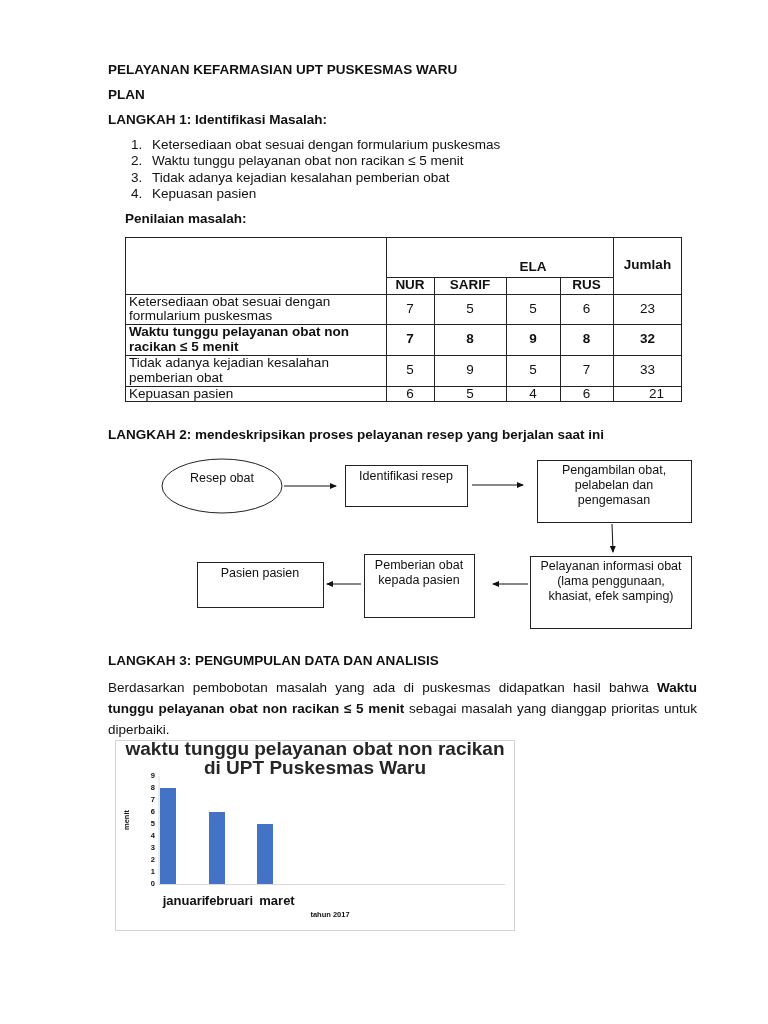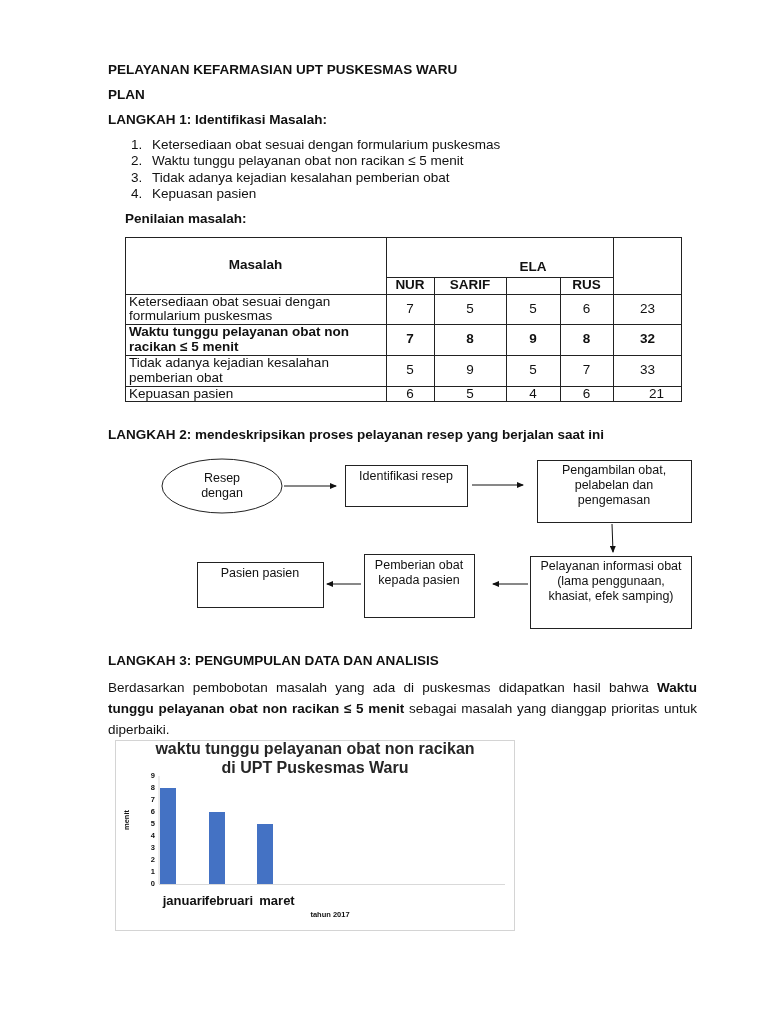--- a/index.html
+++ b/index.html
@@ -21,21 +21,21 @@
   .cell.left { justify-content: flex-start; text-align: left; padding-left: 4px; }
   .cell.bold { font-weight: bold; }
   .tline { position: absolute; background: #222; }
   
   .fc-text { position: absolute; font-size: 12.5px; line-height: 15px; text-align: center; }
   
   .para { position: absolute; left: 108px; top: 677px; width: 589px; font-size: 13.5px; line-height: 21px; text-align: justify; }
   .para .b { font-weight: bold; }
   
   .chart-box { position: absolute; left: 115px; top: 740px; width: 400px; height: 191px; border: 1px solid #d4d4d4; box-sizing: border-box; }
-  .chart-title { position: absolute; left: 115px; width: 400px; text-align: center; font-weight: bold; font-size: 16px; color: #262626; line-height: 19px; }
+  .chart-title { position: absolute; left: 115px; width: 400px; text-align: center; font-weight: bold; font-size: 19px; color: #262626; line-height: 19px; }
   .tick { position: absolute; font-size: 7.5px; font-weight: bold; color: #111; text-align: right; width: 12px; }
   .xcat { position: absolute; font-size: 13px; font-weight: bold; color: #111; text-align: center; width: 60px; }
 </style>
 </head>
 <body>
 
 <div class="abs h-bold" style="left:108px; top:62px;">PELAYANAN KEFARMASIAN UPT PUSKESMAS WARU</div>
 <div class="abs h-bold" style="left:108px; top:87px;">PLAN</div>
 <div class="abs h-bold" style="left:108px; top:112px;">LANGKAH 1: Identifikasi Masalah:</div>
 
@@ -70,21 +70,21 @@
   <div class="tline" style="left:488px; top:0; width:1px; height:165px;"></div>
   <div class="tline" style="left:261px; top:40px; width:228px; height:1px;"></div>
   <div class="tline" style="left:309px; top:40px; width:1px; height:125px;"></div>
   <div class="tline" style="left:381px; top:40px; width:1px; height:125px;"></div>
   <div class="tline" style="left:435px; top:40px; width:1px; height:125px;"></div>
   <div class="tline" style="left:0; top:57px; width:557px; height:1px;"></div>
   <div class="tline" style="left:0; top:87px; width:557px; height:1px;"></div>
   <div class="tline" style="left:0; top:118px; width:557px; height:1px;"></div>
   <div class="tline" style="left:0; top:149px; width:557px; height:1px;"></div>
 
-  <div class="cell bold" style="left:0; top:0; width:261px; height:57px;">Masalah</div>
+  <div class="cell bold" style="left:488px; top:0; width:69px; height:57px;">Jumlah</div>
   <div class="cell bold" style="left:261px; top:40px; width:48px; height:17px;">NUR</div>
   <div class="cell bold" style="left:309px; top:40px; width:72px; height:17px;">SARIF</div>
   <div class="cell bold" style="left:381px; top:22px; width:54px; height:17px;">ELA</div>
   <div class="cell bold" style="left:435px; top:40px; width:53px; height:17px;">RUS</div>
 
   <div class="cell left" style="left:0; top:57px; width:261px; height:30px;">Ketersediaan obat sesuai dengan formularium puskesmas</div>
   <div class="cell" style="left:261px; top:57px; width:48px; height:30px;">7</div>
   <div class="cell" style="left:309px; top:57px; width:72px; height:30px;">5</div>
   <div class="cell" style="left:381px; top:57px; width:54px; height:30px;">5</div>
   <div class="cell" style="left:435px; top:57px; width:53px; height:30px;">6</div>
@@ -127,21 +127,21 @@
   <rect x="364.5" y="554.5" width="110" height="63" fill="none" stroke="#222" stroke-width="1"></rect>
   <rect x="197.5" y="562.5" width="126" height="45" fill="none" stroke="#222" stroke-width="1"></rect>
 
   <line x1="284" y1="486" x2="336" y2="486" stroke="#111" stroke-width="1" marker-end="url(#ah)"></line>
   <line x1="472" y1="485" x2="523" y2="485" stroke="#111" stroke-width="1" marker-end="url(#ah)"></line>
   <line x1="612" y1="524" x2="613" y2="552" stroke="#111" stroke-width="1" marker-end="url(#ah)"></line>
   <line x1="528" y1="584" x2="493" y2="584" stroke="#111" stroke-width="1" marker-end="url(#ah)"></line>
   <line x1="361" y1="584" x2="327" y2="584" stroke="#111" stroke-width="1" marker-end="url(#ah)"></line>
 </svg>
 
-<div class="fc-text" style="left:190px; top:471px; width:64px;">Resep dengan</div>
+<div class="fc-text" style="left:190px; top:471px; width:64px;">Resep obat</div>
 <div class="fc-text" style="left:346px; top:469px; width:120px;">Identifikasi resep</div>
 <div class="fc-text" style="left:542px; top:463px; width:144px;">Pengambilan obat, pelabelan dan pengemasan</div>
 <div class="fc-text" style="left:534px; top:559px; width:154px;">Pelayanan informasi obat (lama penggunaan, khasiat, efek samping)</div>
 <div class="fc-text" style="left:368px; top:558px; width:102px;">Pemberian obat kepada pasien</div>
 <div class="fc-text" style="left:198px; top:566px; width:124px;">Pasien pasien</div>
 
 <div class="abs h-bold" style="left:108px; top:653px;">LANGKAH 3: PENGUMPULAN DATA DAN ANALISIS</div>
 <div class="para"><span>Berdasarkan pembobotan masalah yang ada di puskesmas didapatkan hasil bahwa </span><span class="b">Waktu tunggu pelayanan obat non racikan ≤ 5 menit</span><span> sebagai masalah yang dianggap prioritas untuk diperbaiki.</span></div>
 
 <div class="chart-box"></div>

